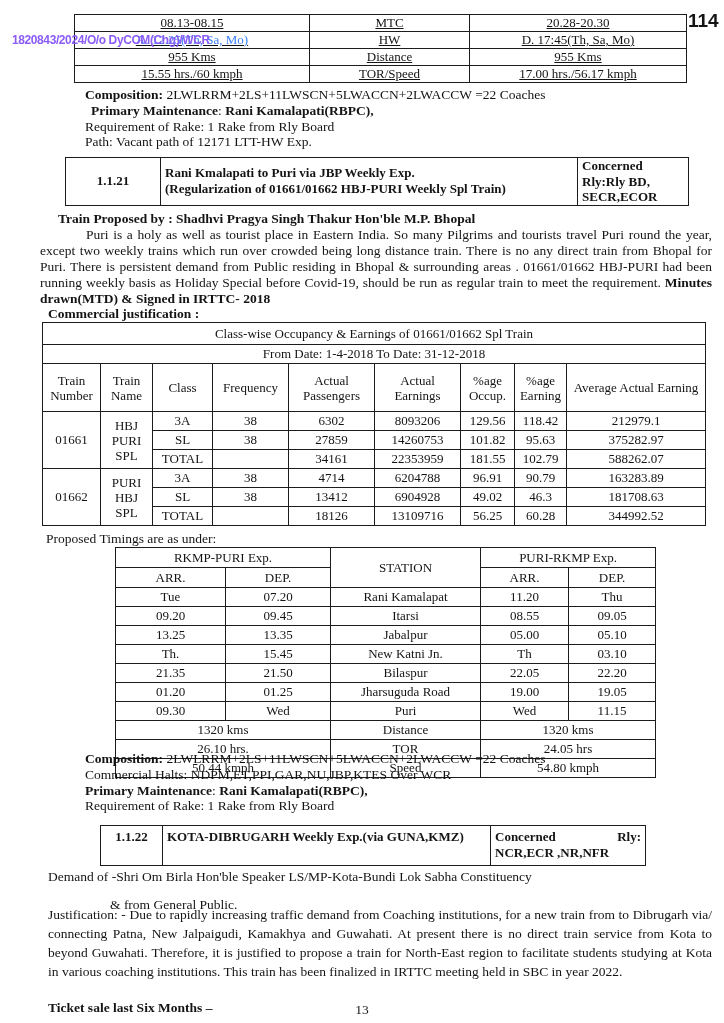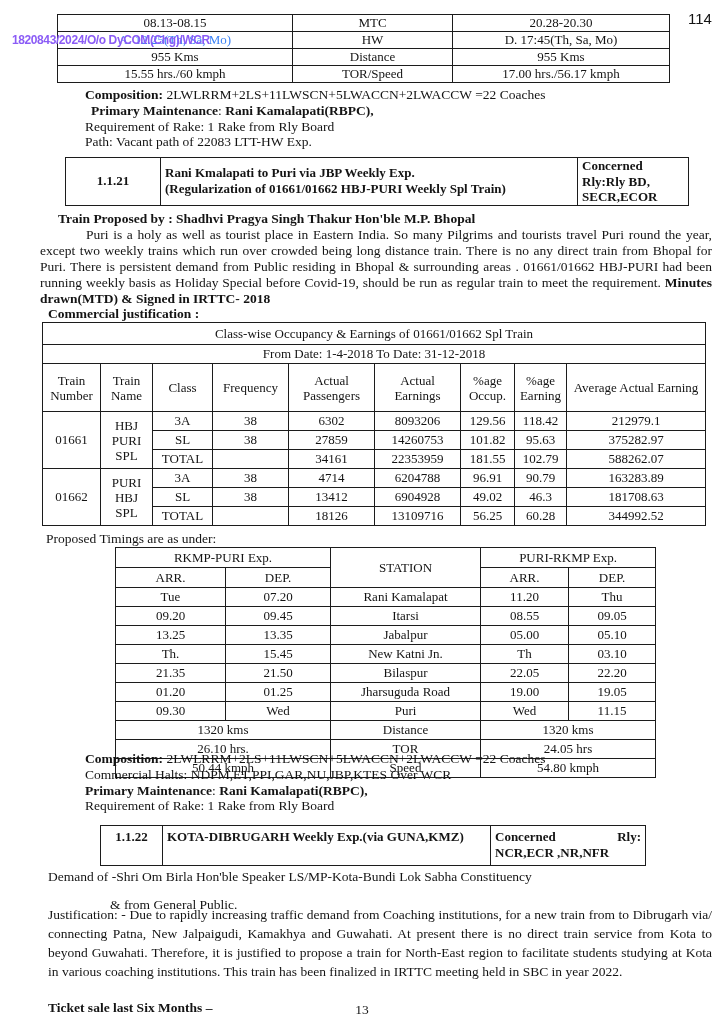--- a/index.html
+++ b/index.html
@@ -14,21 +14,21 @@
   table { border-collapse:collapse; table-layout:fixed; }
   td { border:1.5px solid #1c1c1c; font-size:13px; padding:0 4px; color:#141414; overflow:hidden; }
   .ctr { text-align:center; }
   .bold { font-weight:bold; }
   .stamp {
     font-family:"Liberation Sans", sans-serif; font-weight:bold;
     font-size:12px; letter-spacing:-0.4px; color:#8b5cf6; white-space:nowrap;
     z-index:5;
   }
   .pagenum-top {
-    font-family:"Liberation Sans", sans-serif; font-weight:normal; font-size:15px;
+    font-family:"Liberation Sans", sans-serif; font-weight:bold; font-size:19px;
   }
   .note-line { line-height:15.8px; white-space:nowrap; }
   .para { text-align:justify; line-height:16px; }
   .para-indent { display:inline-block; width:46px; }
   .just-para { text-align:justify; line-height:19px; }
   .occ td { height:19px; }
   .tim td { height:19px; }
   .hdr2 { line-height:15px; }
   .concerned-cell { line-height:15.5px; font-weight:bold; }
   .title-cell { font-weight:bold; line-height:16px;margin-top:32px; }
@@ -36,21 +36,21 @@
 </style>
 </head>
 <body>
 
 <div class="page">
 
   <div class="abs stamp" style="left:12px; top:33px;">1820843/2024/O/o DyCOM(Chg)/WCR</div>
 
   <div class="abs pagenum-top" style="left:688px; top:10px;">114</div>
 
-  <table class="abs" style="left:57px; top:14px; width:612px;">
+  <table class="abs" style="left:74px; top:14px; width:612px;text-decoration:underline;">
     <colgroup>
         <col style="width:235px">
         <col style="width:160px">
         <col style="width:217px">
       </colgroup>
     <tbody>
         <tr style="height:17px">
       <td class="ctr">08.13-08.15</td>
       <td class="ctr">MTC</td>
       <td class="ctr">20.28-20.30</td>
@@ -70,21 +70,21 @@
       <td class="ctr">TOR/Speed</td>
       <td class="ctr">17.00 hrs./56.17 kmph</td>
     </tr>
   </tbody>
     </table>
 
   <div class="abs" style="left:85px; top:87px;">
     <div class="note-line"><span class="bold">Composition:</span><span> 2LWLRRM+2LS+11LWSCN+5LWACCN+2LWACCW =22 Coaches</span></div>
     <div class="note-line" style="padding-left:6px"><span class="bold">Primary Maintenance</span><span>:  </span><span class="bold">Rani Kamalapati(RBPC),</span></div>
     <div class="note-line">Requirement of Rake: 1 Rake from Rly Board</div>
-    <div class="note-line">Path: Vacant path of 22083 LTT-HW Exp.</div>
+    <div class="note-line">Path: Vacant path of 12171 LTT-HW Exp.</div>
   </div>
 
   <table class="abs" style="left:65px; top:157px; width:623px;">
     <colgroup>
         <col style="width:95px">
         <col style="width:417px">
         <col style="width:111px">
       </colgroup>
     <tbody>
         <tr style="height:47px">

